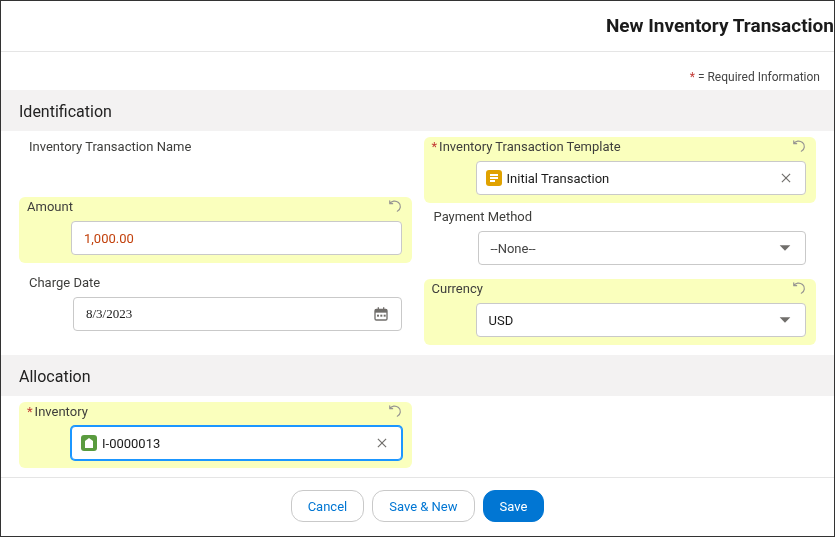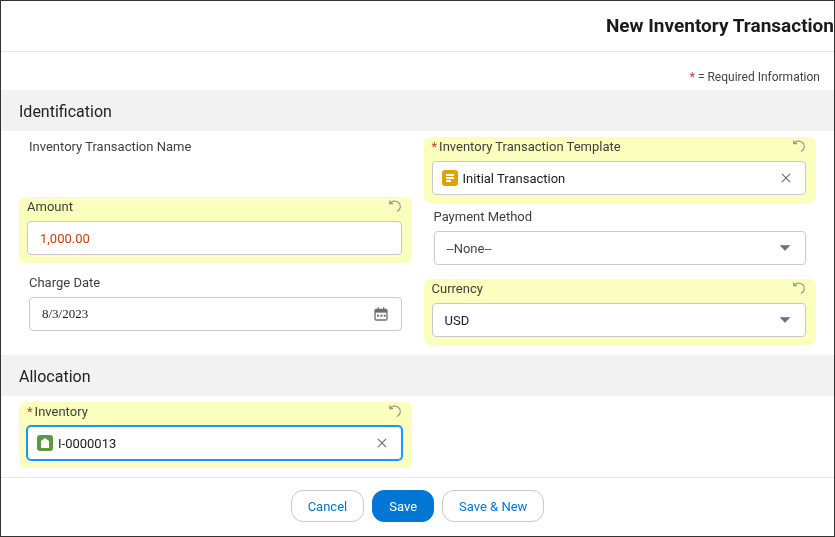--- a/index.html
+++ b/index.html
@@ -67,20 +67,21 @@
   }
   .req-ast { color: #c23934; margin-right: 2px; }
   .undo-icon {
     width: 14px;
     height: 14px;
     color: #969492;
   }
   .undo-icon svg { width: 14px; height: 14px; display: block; }
   .ctrl {
     position: relative;
+    margin-left: 44px;
   }
   .input, .select, .lookup, .datepick {
     width: 100%;
     height: 34px;
     border: 1px solid #c9c9c9;
     border-radius: 4px;
     background: #fff;
     font-size: 13px;
     color: #1b1b1b;
     display: flex;
@@ -310,15 +311,15 @@
           </span>
         </div>
       </div>
     </div>
   </div>
   <div class="col"></div>
 </div>
 
 <div class="footer">
   <button class="btn">Cancel</button>
+  <button class="btn">Save &amp; New</button>
   <button class="btn brand">Save</button>
-  <button class="btn">Save &amp; New</button>
 </div>
 
 </body></html>

